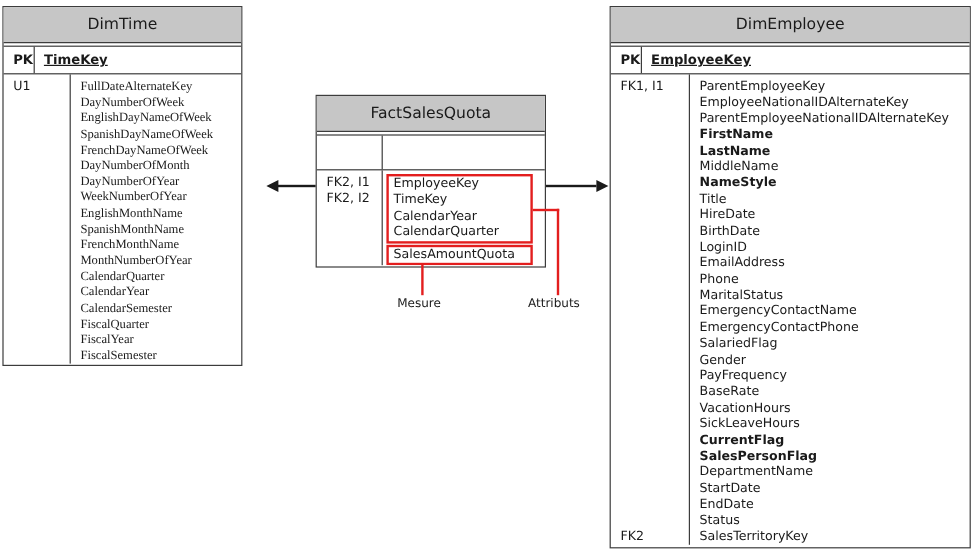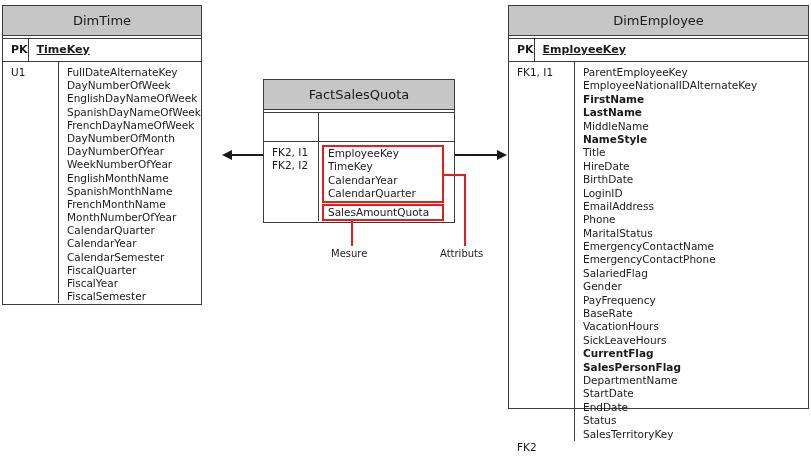--- a/index.html
+++ b/index.html
@@ -24,22 +24,22 @@
   }
   .tbody{display:flex;justify-content:flex-end;}
   .keycol{position:relative;box-sizing:border-box;flex:0 0 auto;}
   .fieldcol{flex:1;box-sizing:border-box;border-left:1px solid #3c3c3c;padding:4px 0 0 8px;overflow:hidden;}
   .fline{height:13.4px;line-height:13.4px;font-size:10.5px;white-space:nowrap;}
   .fline.b{font-weight:bold;}
   .keycell{position:absolute;left:8px;font-size:10.5px;line-height:13.4px;white-space:nowrap;}
   
   .t-dimtime{left:2px;top:5px;width:200px;height:300px;}
   .t-dimtime .keycol{width:55px;}
-  .t-dimtime .fline{height:13.2px;line-height:13.2px;}
-  .t-dimemployee{left:508px;top:5px;width:301px;height:404px;}
+  .t-dimtime .fline{height:13.2px;line-height:13.2px;font-family:Liberation Serif, serif;}
+  .t-dimemployee{left:508px;top:5px;width:301px;height:452px;}
   .t-dimemployee .keycol{width:65px;}
   .t-fact{left:263px;top:79px;width:192px;height:144px;}
   .t-fact .keycol{width:54px;}
   .emptyrow{
     display:flex;margin-top:2px;height:30px;box-sizing:border-box;
     border-top:1px solid #3c3c3c;border-bottom:1px solid #3c3c3c;
   }
   .emptyrow .ecell1{width:54px;}
   .emptyrow .ecell2{flex:1;border-left:1px solid #3c3c3c;}
   .t-fact .fieldcol{padding:3px 0 0 0;}
@@ -133,20 +133,21 @@
       <div class="pkfield">EmployeeKey</div>
     </div>
     <div class="tbody">
       <div class="keycol">
           <div class="keycell" style="top: 4px;">FK1, I1</div>
           <div class="keycell" style="top: 379.2px;">FK2</div>
         </div>
       <div class="fieldcol">
           <div class="fline">ParentEmployeeKey</div>
           <div class="fline">EmployeeNationalIDAlternateKey</div>
+          <div class="fline">ParentEmployeeNationalIDAlternateKey</div>
           <div class="fline b">FirstName</div>
           <div class="fline b">LastName</div>
           <div class="fline">MiddleName</div>
           <div class="fline b">NameStyle</div>
           <div class="fline">Title</div>
           <div class="fline">HireDate</div>
           <div class="fline">BirthDate</div>
           <div class="fline">LoginID</div>
           <div class="fline">EmailAddress</div>
           <div class="fline">Phone</div>

